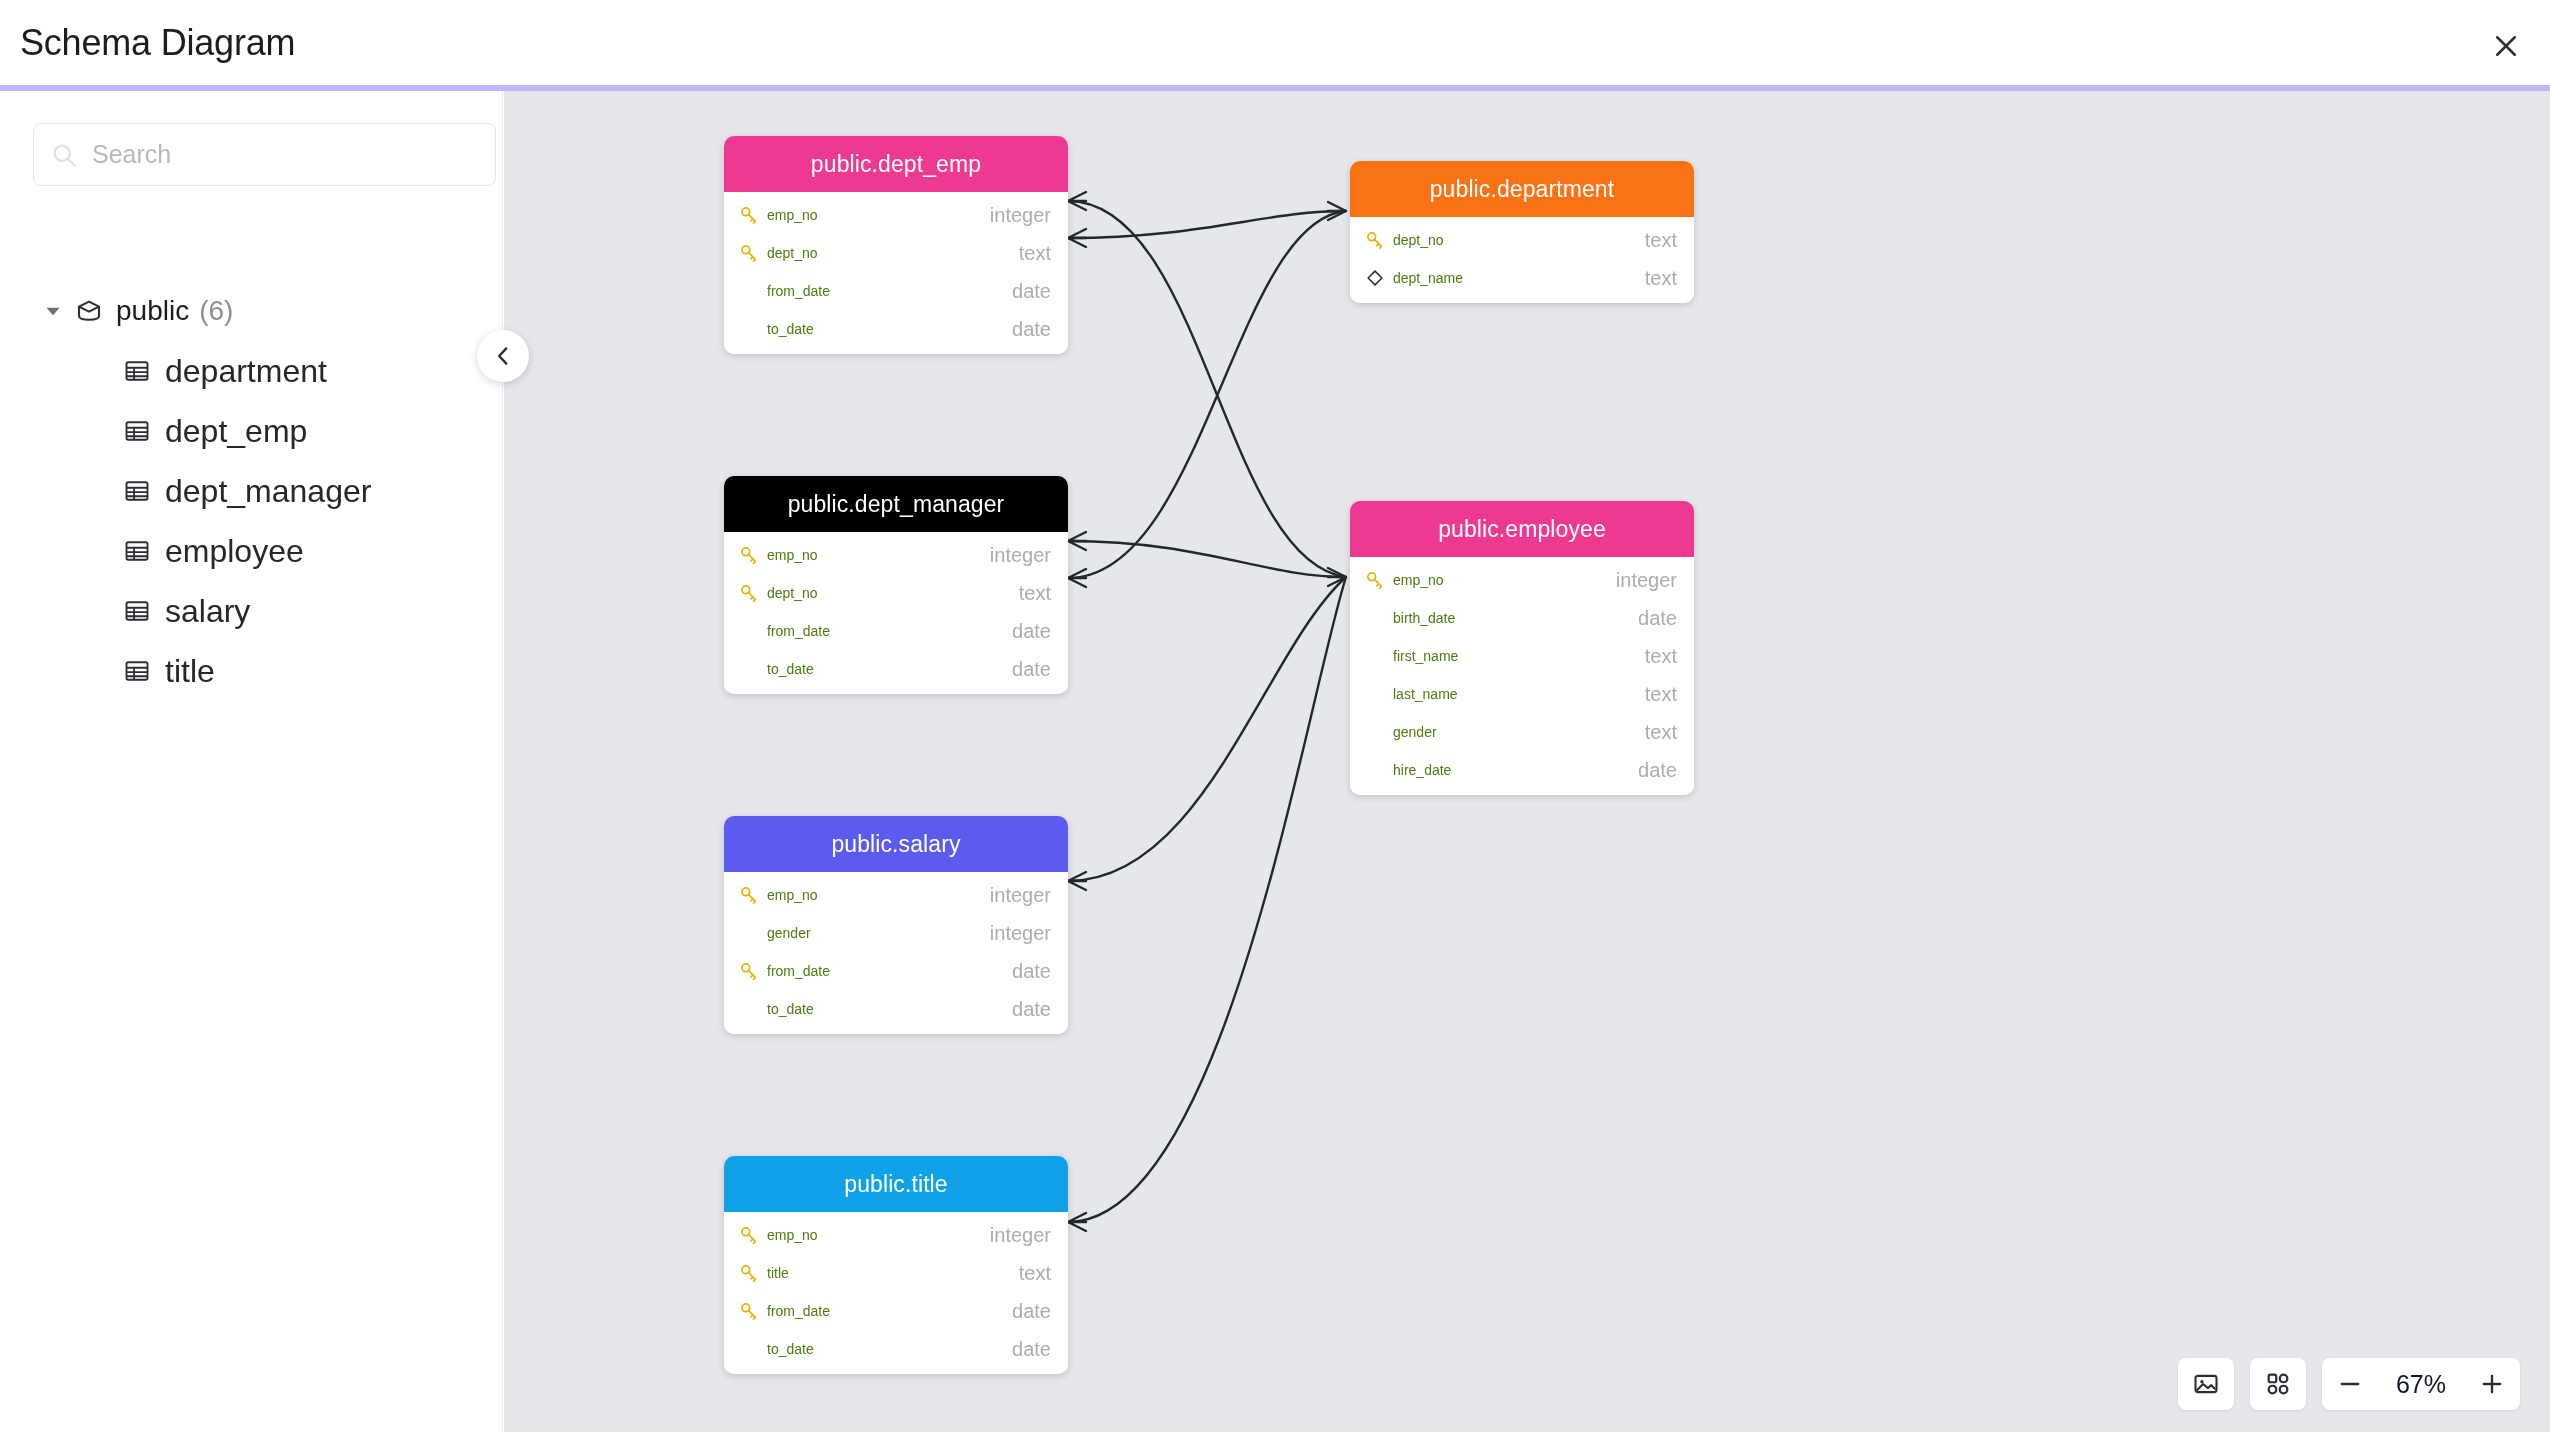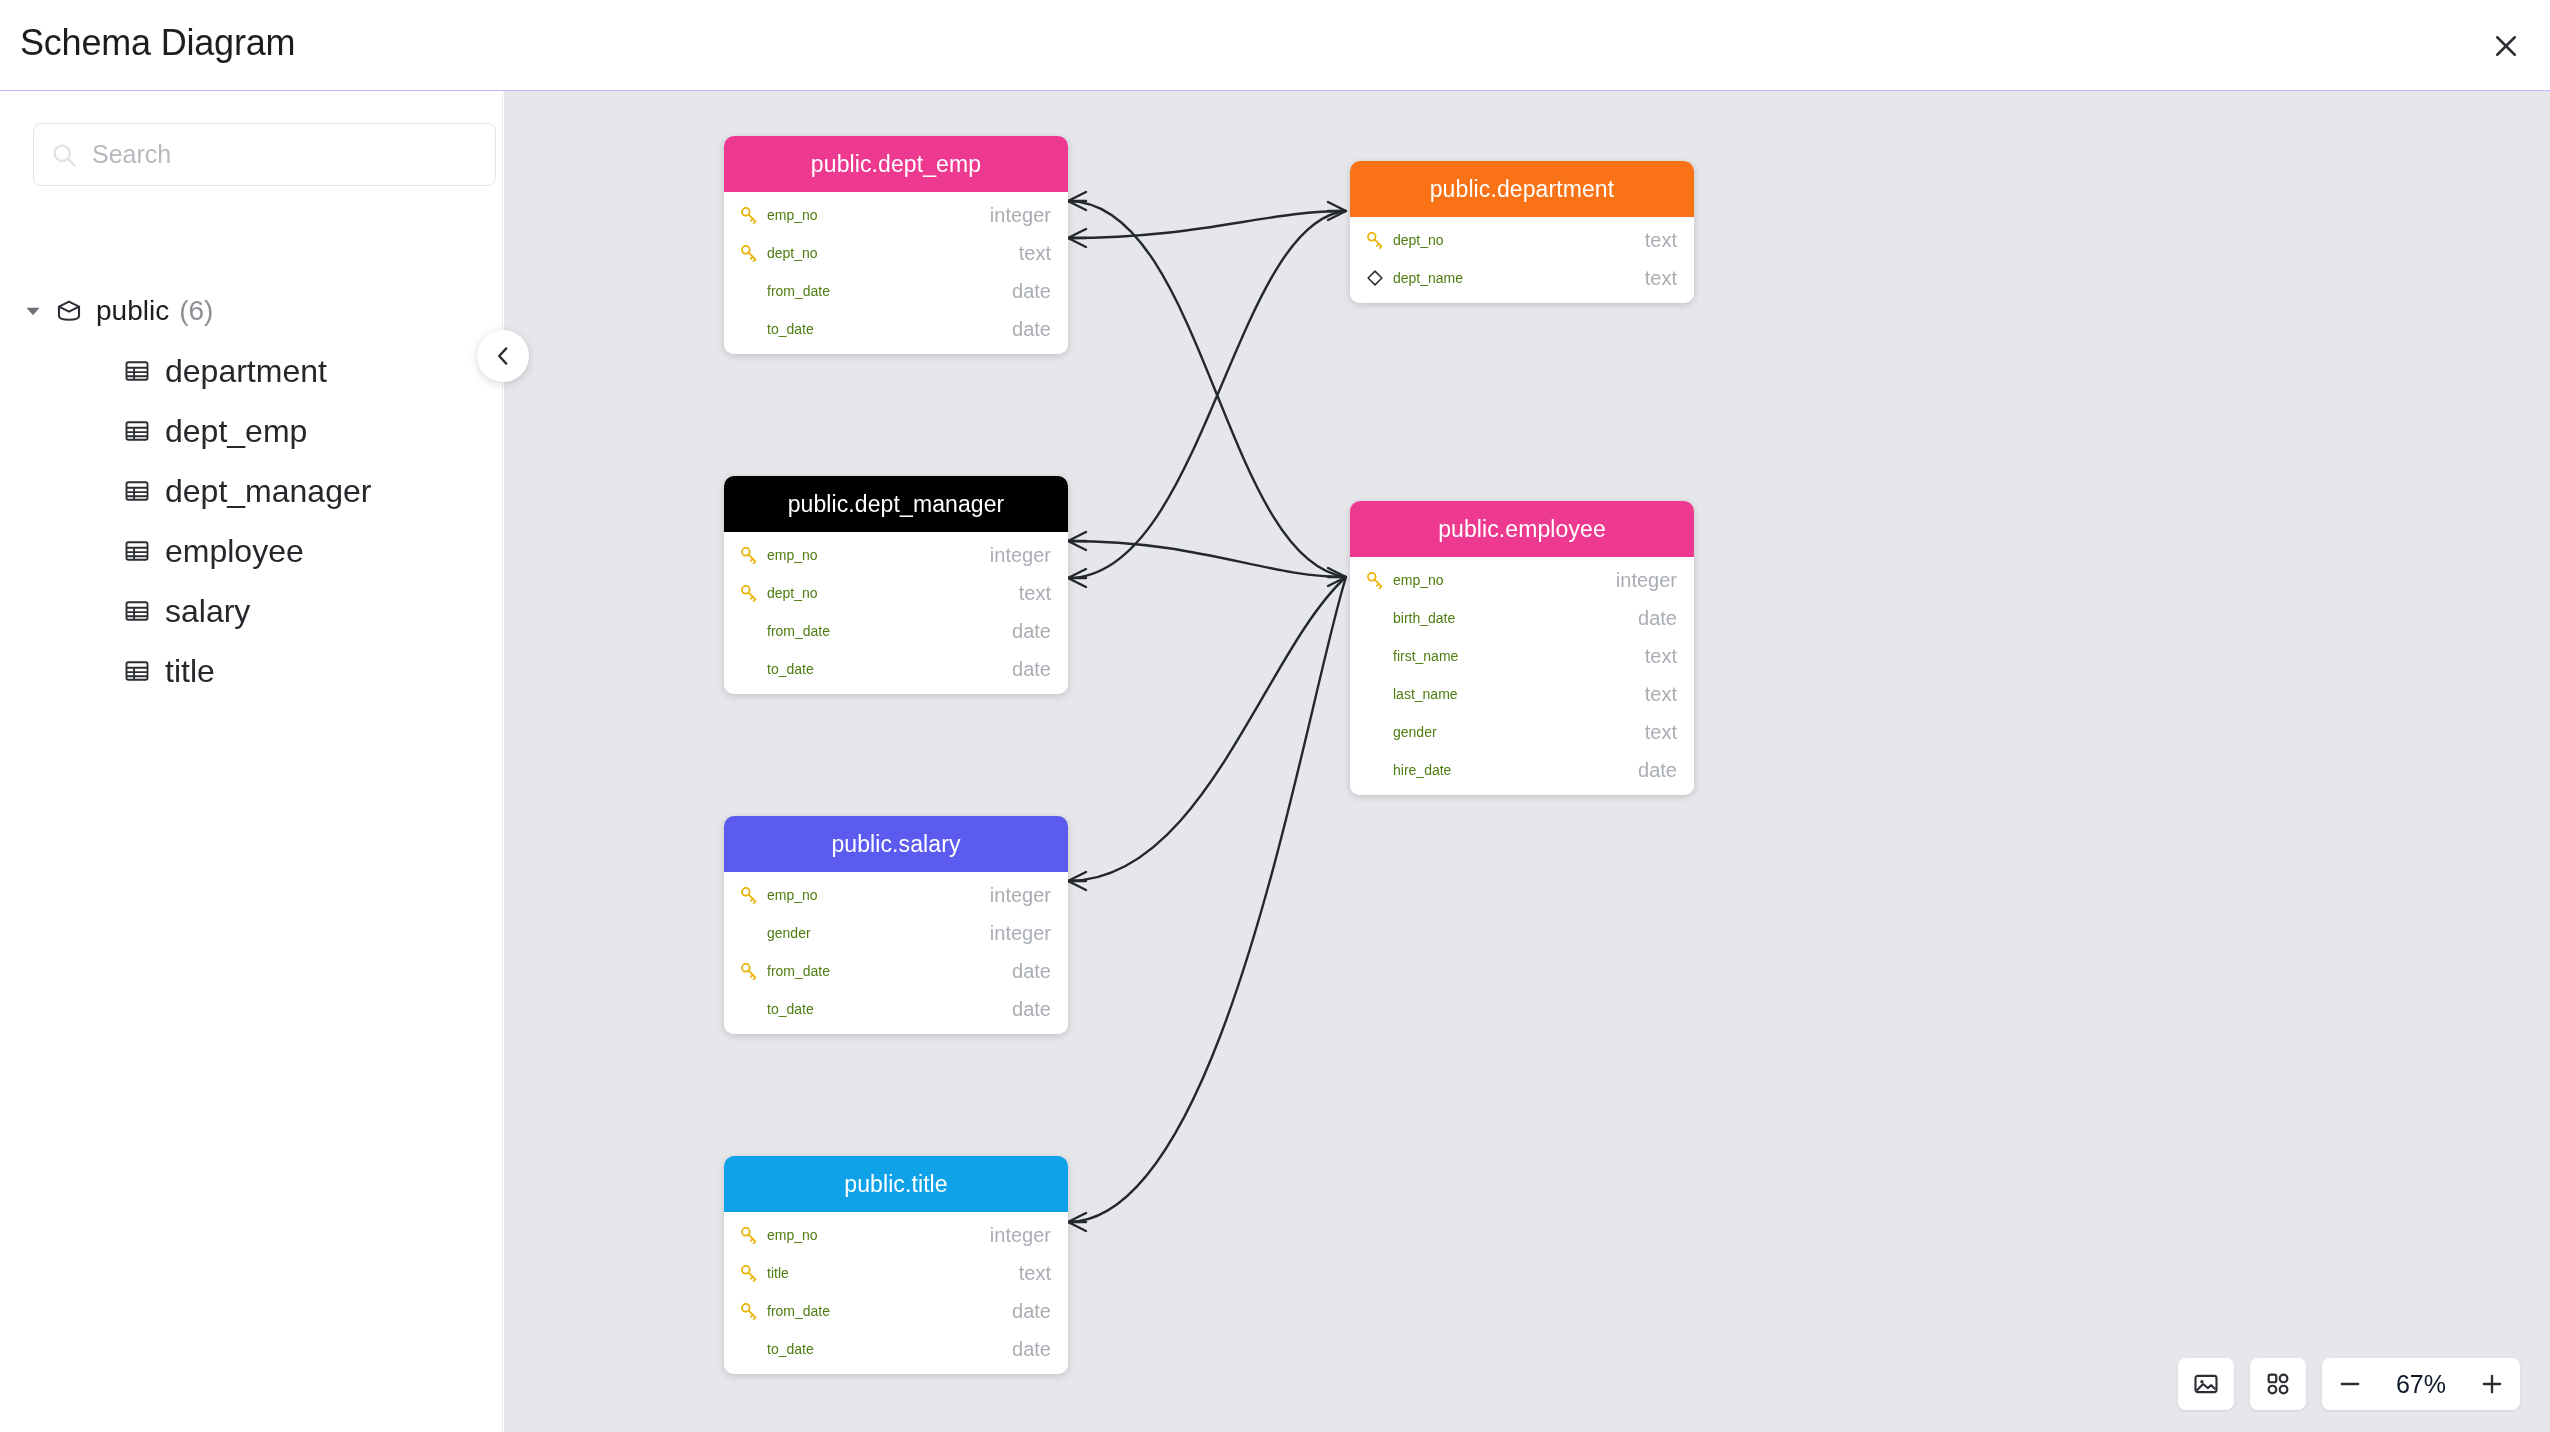--- a/index.html
+++ b/index.html
@@ -9,21 +9,21 @@
     background: #ffffff;
     overflow: hidden;
   }
 
   .app { position: relative; width: 2550px; height: 1432px; background:#fff; }
 
   
   .header {
     position: absolute; top: 0; left: 0; width: 2550px; height: 91px;
     background: #ffffff;
-    border-bottom: 1px solid #c4b5fd;
+    border-bottom: 6px solid #c4b5fd;
   }
   .header-title {
     position: absolute; left: 20px; top: 22px;
     font-size: 36px; font-weight: 400; color: #1b1d1f; letter-spacing: -0.2px;
   }
   .close-btn {
     position: absolute; right: 16px; top: 18px;
     width: 56px; height: 56px; border-radius: 8px;
     display: flex; align-items: center; justify-content: center;
     cursor: pointer; background: transparent;
@@ -48,21 +48,21 @@
   .search-input {
     border: 0; outline: 0; background: transparent;
     font-family: "Liberation Sans", sans-serif;
     font-size: 25px; color: #2a2d31; width: 100%;
   }
   .search-input::placeholder { color: #b6babf; }
 
   .tree { position: absolute; left: 0; top: 190px; width: 503px; }
   .tree-row {
     display: flex; align-items: center; height: 60px;
-    cursor: pointer; padding-left: 20px;
+    cursor: pointer; padding-left: 40px;
   }
   .caret { width: 26px; height: 26px; flex: 0 0 auto; margin-right: 8px; }
   .schema-icon { width: 30px; height: 30px; flex: 0 0 auto; margin-right: 12px; }
   .schema-label { font-size: 28px; color: #1b1d1f; }
   .schema-count { font-size: 28px; color: #8b9096; margin-left: 10px; }
 
   .tree-child { padding-left: 123px; }
   .table-icon { width: 28px; height: 28px; flex: 0 0 auto; margin-right: 14px; }
   .table-label { font-size: 32px; color: #24272b; }
 

